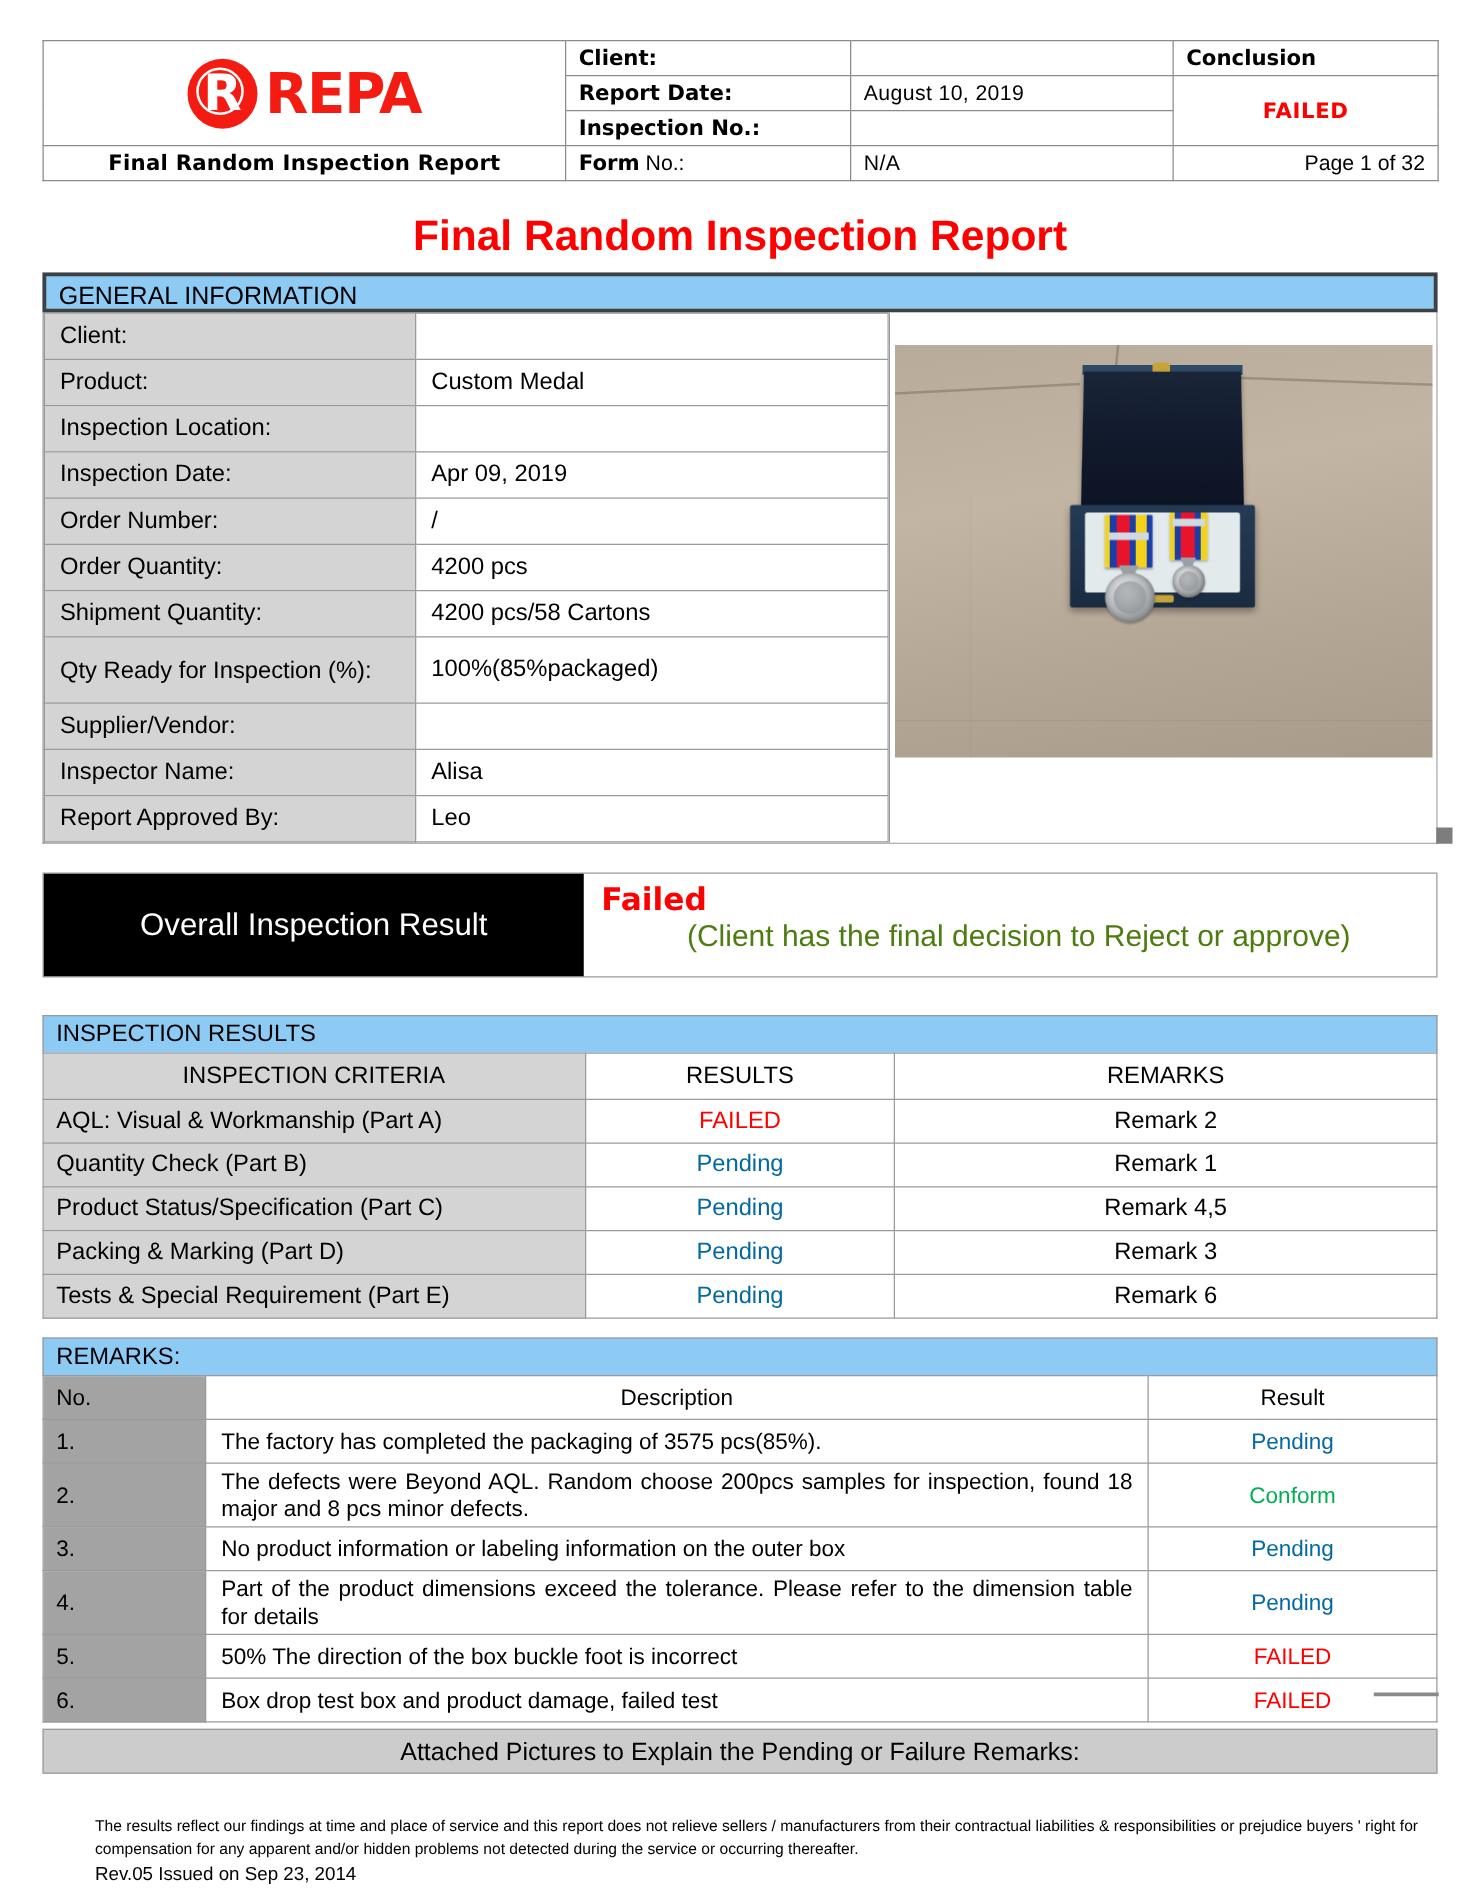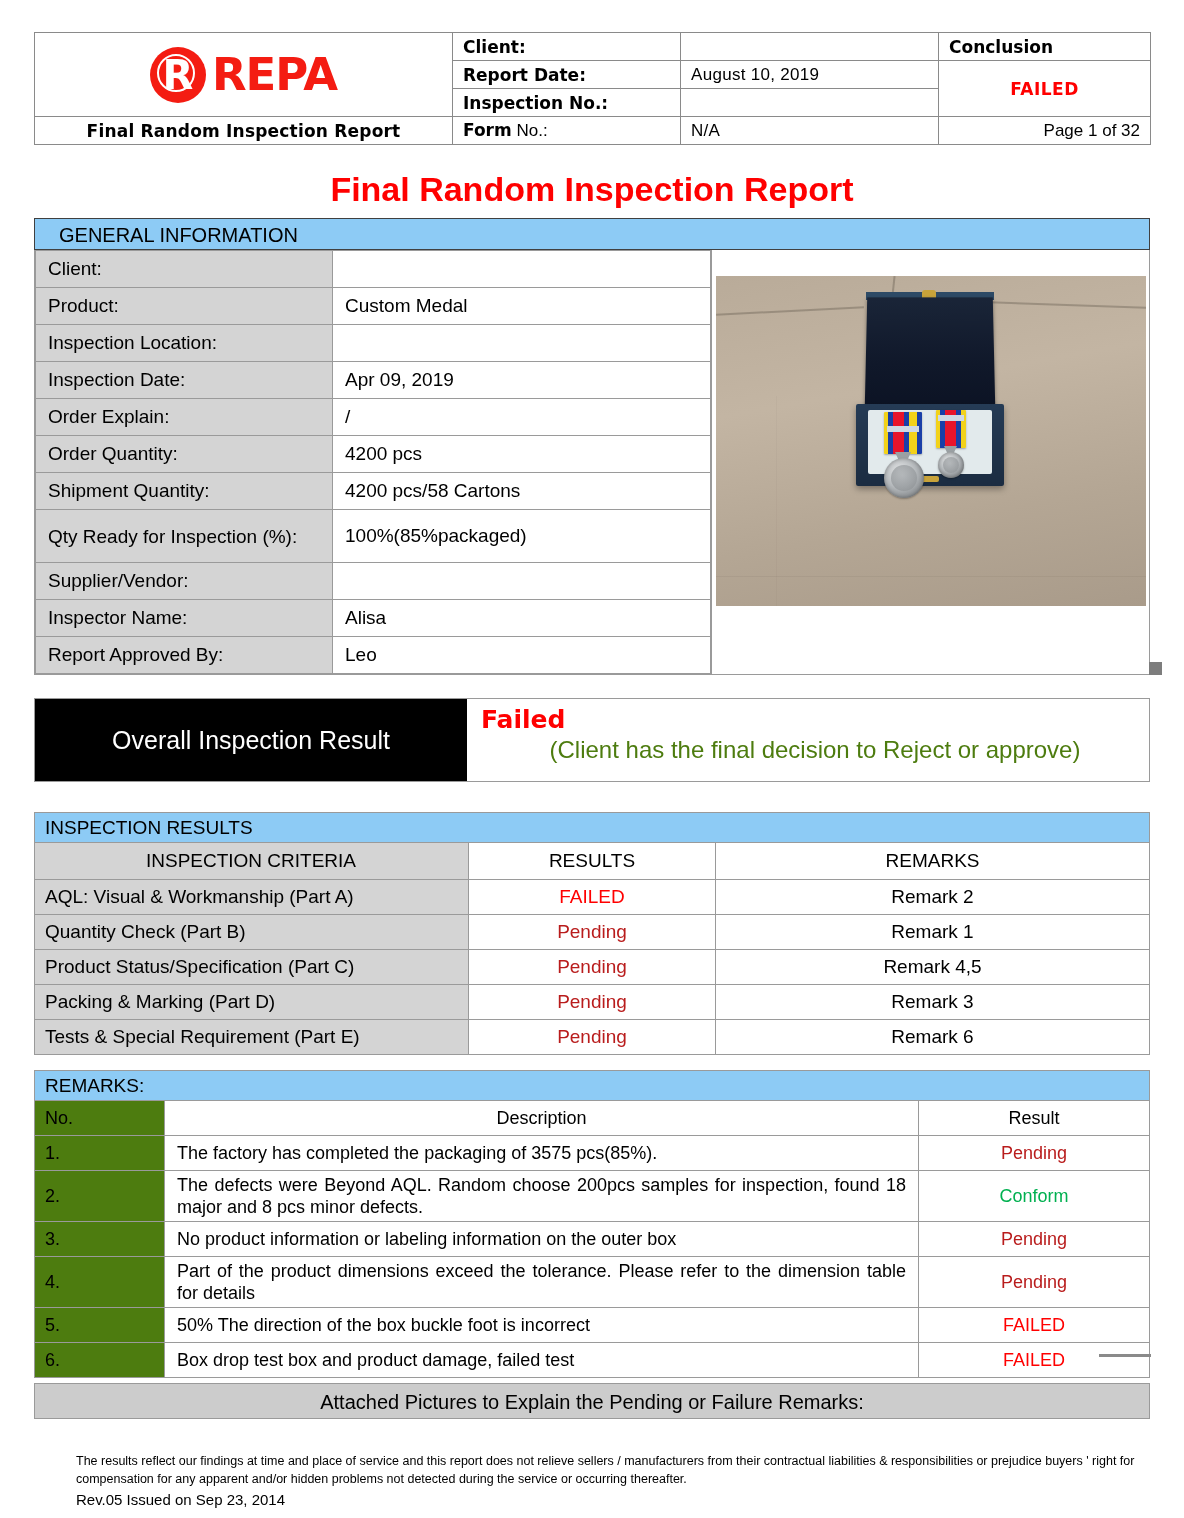--- a/index.html
+++ b/index.html
@@ -130,24 +130,24 @@
 
   
   .gi-wrap {
     position: absolute;
     left: 34px;
     top: 218px;
     width: 1116px;
   }
   .gi-band {
     background: #8DCBF5;
-    border: 1px solid #404040;
+    border: 3px solid #404040;
     height: 32px;
     line-height: 32px;
-    padding-left: 24px;
+    padding-left: 10px;
     font-size: 20px;
     box-sizing: border-box;
   }
   .gi-body {
     display: flex;
     border-left: 1px solid #9a9a9a;
     border-right: 1px solid #9a9a9a;
     border-bottom: 1px solid #9a9a9a;
   }
   .gi-table {
@@ -357,21 +357,21 @@
   .ir-table td.res {
     width: 244px;
     text-align: center;
     background: #ffffff;
   }
   .ir-table td.rem {
     text-align: center;
     background: #ffffff;
   }
   .t-failed { color: #FF0000; }
-  .t-pending { color: #b91c1c; }
+  .t-pending { color: #0369a1; }
   .t-conform { color: #00B050; }
 
   
   .rm-wrap {
     position: absolute;
     left: 34px;
     top: 1070px;
     width: 1116px;
   }
   .rm-band {
@@ -390,21 +390,21 @@
     table-layout: fixed;
   }
   .rm-table td {
     border: 1px solid #9a9a9a;
     font-size: 18px;
     vertical-align: middle;
     height: 30px;
   }
   .rm-table td.no {
     width: 118px;
-    background: #4d7c0f;
+    background: #a3a3a3;
     padding-left: 10px;
   }
   .rm-table td.desc {
     background: #ffffff;
     padding: 2px 12px;
     text-align: justify;
     text-align-last: left;
     line-height: 1.25;
   }
   .rm-table td.result {
@@ -514,21 +514,21 @@
           </tr>
         <tr>
             <td class="k">Inspection Location:</td>
             <td class="v"></td>
           </tr>
         <tr>
             <td class="k">Inspection Date:</td>
             <td class="v">Apr 09, 2019</td>
           </tr>
         <tr>
-            <td class="k">Order Explain:</td>
+            <td class="k">Order Number:</td>
             <td class="v">/</td>
           </tr>
         <tr>
             <td class="k">Order Quantity:</td>
             <td class="v">4200 pcs</td>
           </tr>
         <tr>
             <td class="k">Shipment Quantity:</td>
             <td class="v">4200 pcs/58 Cartons</td>
           </tr>

